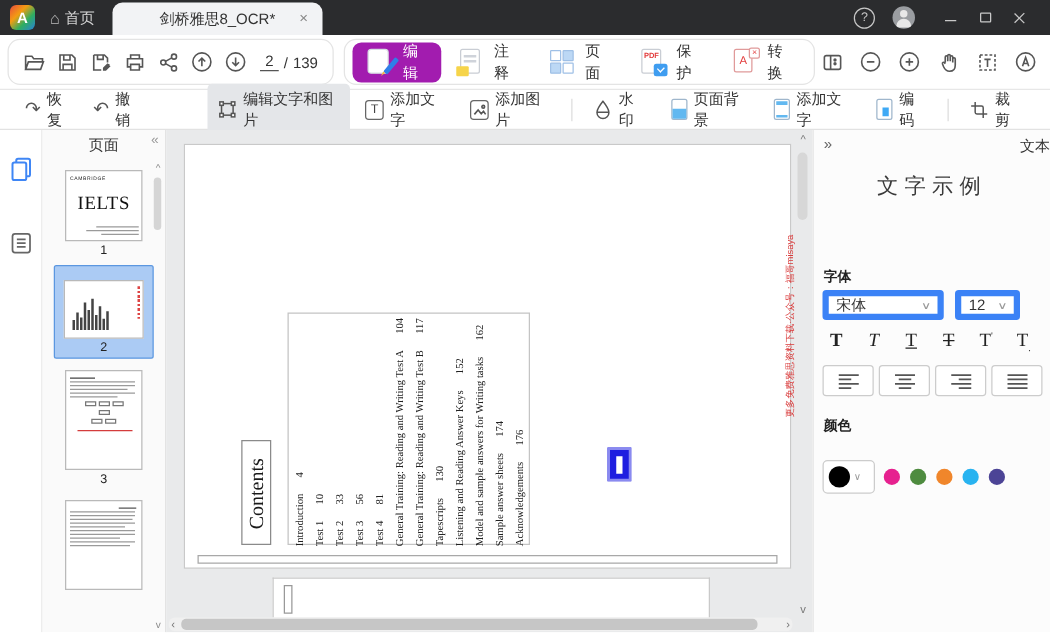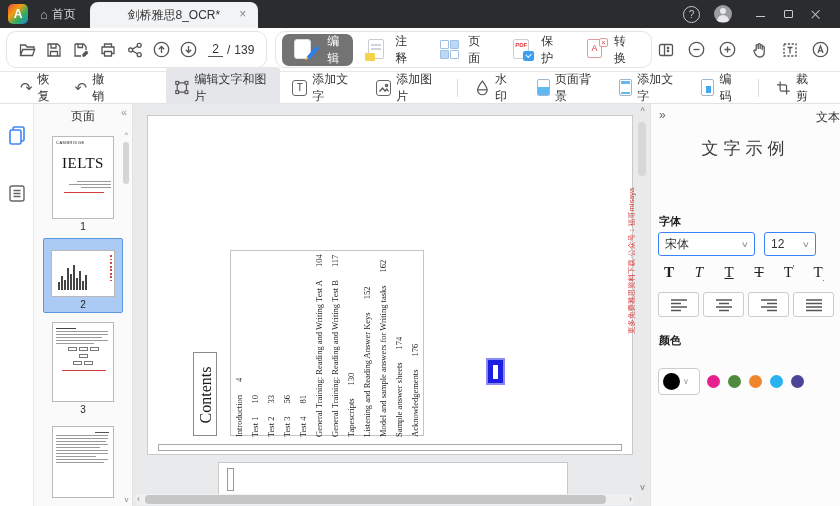--- a/index.html
+++ b/index.html
@@ -33,21 +33,21 @@
 
   
   .toolbar1 { height:44px; background:#fff; border-bottom:1px solid #e7e7e7; display:flex; align-items:center; padding:0 6px; flex-shrink:0; }
   .groupbox { border:1px solid #e4e4e4; border-radius:10px; height:37px; display:flex; align-items:center; padding:0 6px; }
   .tbtn { width:27px; height:27px; display:flex; align-items:center; justify-content:center; border-radius:4px; }
   .tbtn svg { stroke:#565656; fill:none; stroke-width:1.3; }
   .pager { display:flex; align-items:center; gap:4px; font-size:12px; color:#333; margin:0 6px; }
   .pgcur { display:inline-block; min-width:15px; text-align:center; border-bottom:1px solid #555; }
   .ribbonbox { margin-left:8px; gap:2px; }
   .rtab { display:flex; align-items:center; gap:6px; padding:3px 9px; border-radius:7px; font-size:12px; color:#333; height:32px; }
-  .rtab.active { background:#737373; color:#fff;text-align:center; }
+  .rtab.active { background:#a21caf; color:#fff; }
   .ric { width:25px; height:23px; position:relative; flex-shrink:0; }
   
   .ri-page { position:absolute; left:3px; top:1px; width:17px; height:20px; background:#fff; border:1px solid #d8dde4; border-radius:3px; }
   .ri-pen { position:absolute; width:3.5px; height:15px; background:#2f7fe8; border-radius:1px; right:2px; bottom:1px; transform:rotate(40deg); }
   .ri-pen::after { content:""; position:absolute; bottom:-4px; left:0; border-left:1.7px solid transparent; border-right:1.7px solid transparent; border-top:4px solid #f4b63f; }
   
   .ri-note { position:absolute; left:4px; top:1px; width:16px; height:20px; background:#fff; border:1px solid #c9cdd4; border-radius:2px; }
   .ri-note::before { content:""; position:absolute; left:2px; top:4px; width:10px; height:1.5px; background:#cfd3da; box-shadow:0 4px 0 #cfd3da; }
   .ri-hl { position:absolute; left:1px; bottom:0; width:10px; height:8px; background:#f6d44a; border-radius:1px; }
   
@@ -130,21 +130,21 @@
   .hs-r { position:absolute; right:2px; top:0; line-height:11px; }
   .vs-u { position:absolute; top:0; left:0; right:0; }
   .vs-d { position:absolute; bottom:0; left:0; right:0; }
 
   
   .rightpanel { width:190px; background:#fcfcfc; border-left:1px solid #e3e3e3; position:relative; flex-shrink:0; font-size:12px; }
   .rp-collapse { position:absolute; left:8px; top:4px; color:#666; font-size:12px; }
   .rp-title { position:absolute; top:5px; left:0; right:0; text-align:right; color:#333; }
   .rp-preview { position:absolute; top:33px; left:0; right:0; text-align:center; font-size:17px; letter-spacing:5px; color:#3a3a3a; }
   .rp-fontlabel { position:absolute; left:8px; top:110px; font-size:11px; color:#222; font-weight:bold; }
-  .dd { position:absolute; top:128px; height:24px; border:1px solid #3b82f6; border-radius:3px; background:#fff; display:flex; align-items:center; padding:0 6px; justify-content:space-between; color:#333; }
+  .dd { position:absolute; top:128px; height:24px; border:5px solid #3b82f6; border-radius:3px; background:#fff; display:flex; align-items:center; padding:0 6px; justify-content:space-between; color:#333; }
   .dd-font { left:7px; width:97px; }
   .dd-size { left:113px; width:52px; }
   .dd .chev { color:#999; font-size:8px; transform:scaleX(1.4); }
   .fmtrow { position:absolute; left:7px; top:160px; right:10px; display:flex; justify-content:space-between; align-items:baseline; }
   .fmt { font-family:"Liberation Serif", serif; font-size:15px; color:#222; width:22px; text-align:center; position:relative; }
   .fmt.bold { font-weight:bold; }
   .fmt.italic { font-style:italic; }
   .fmt.underline { text-decoration:underline; }
   .fmt.strikethrough { text-decoration:line-through; }
   .fmt sup { font-size:8px; } .fmt sub { font-size:8px; }
@@ -415,21 +415,21 @@
     </div>
 
     <div class="thumbpanel">
       <div class="tp-head">
         <span>页面</span>
         <span class="tp-collapse">«</span>
       </div>
       <div class="tp-thumbwrap">
 
         <div style="margin-top:8px">
-          <div class="thumb" style="width:62px;height:83px">
+          <div class="thumb" style="width:62px;height:57px">
             <div class="t1-pub">CAMBRIDGE</div>
             <div class="t1-title">IELTS</div>
             <div class="ln" style="margin-top:9px;width:34px;margin-left:24px"></div>
             <div class="ln" style="width:42px;margin-left:16px"></div>
             <div class="ln" style="width:30px;margin-left:28px"></div>
             <div class="lnr" style="margin-top:4px;width:40px;margin-left:11px"></div>
           </div>
           <div class="thumb-num">1</div>
         </div>
 

